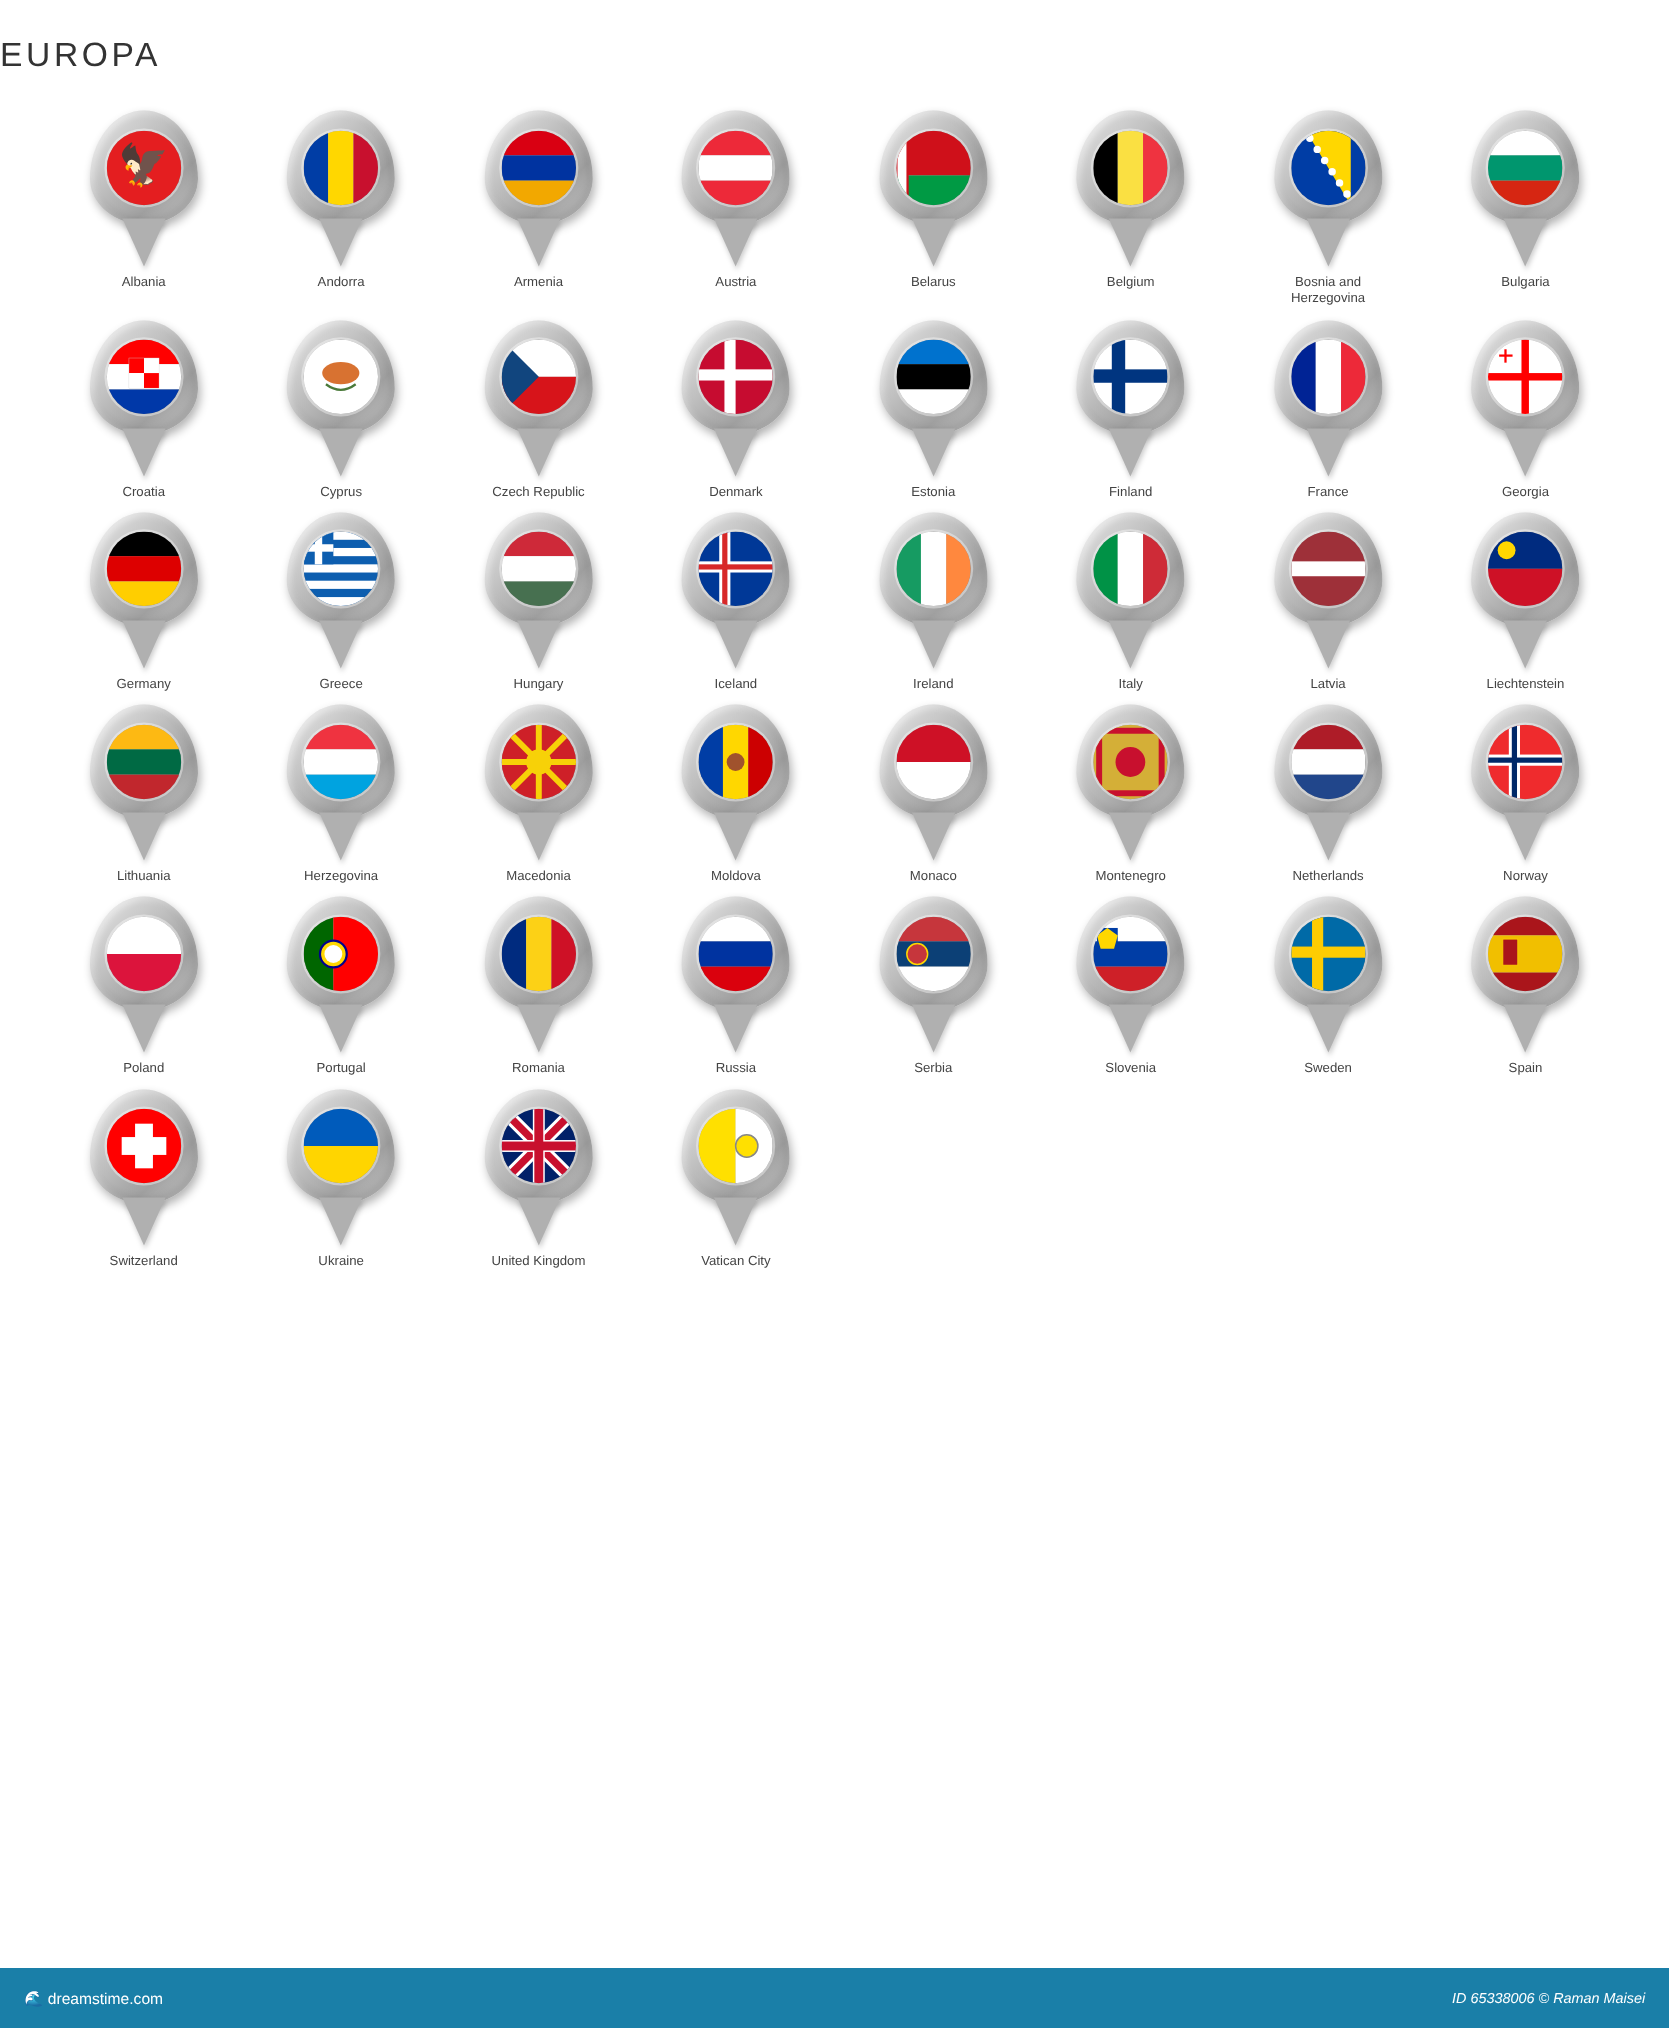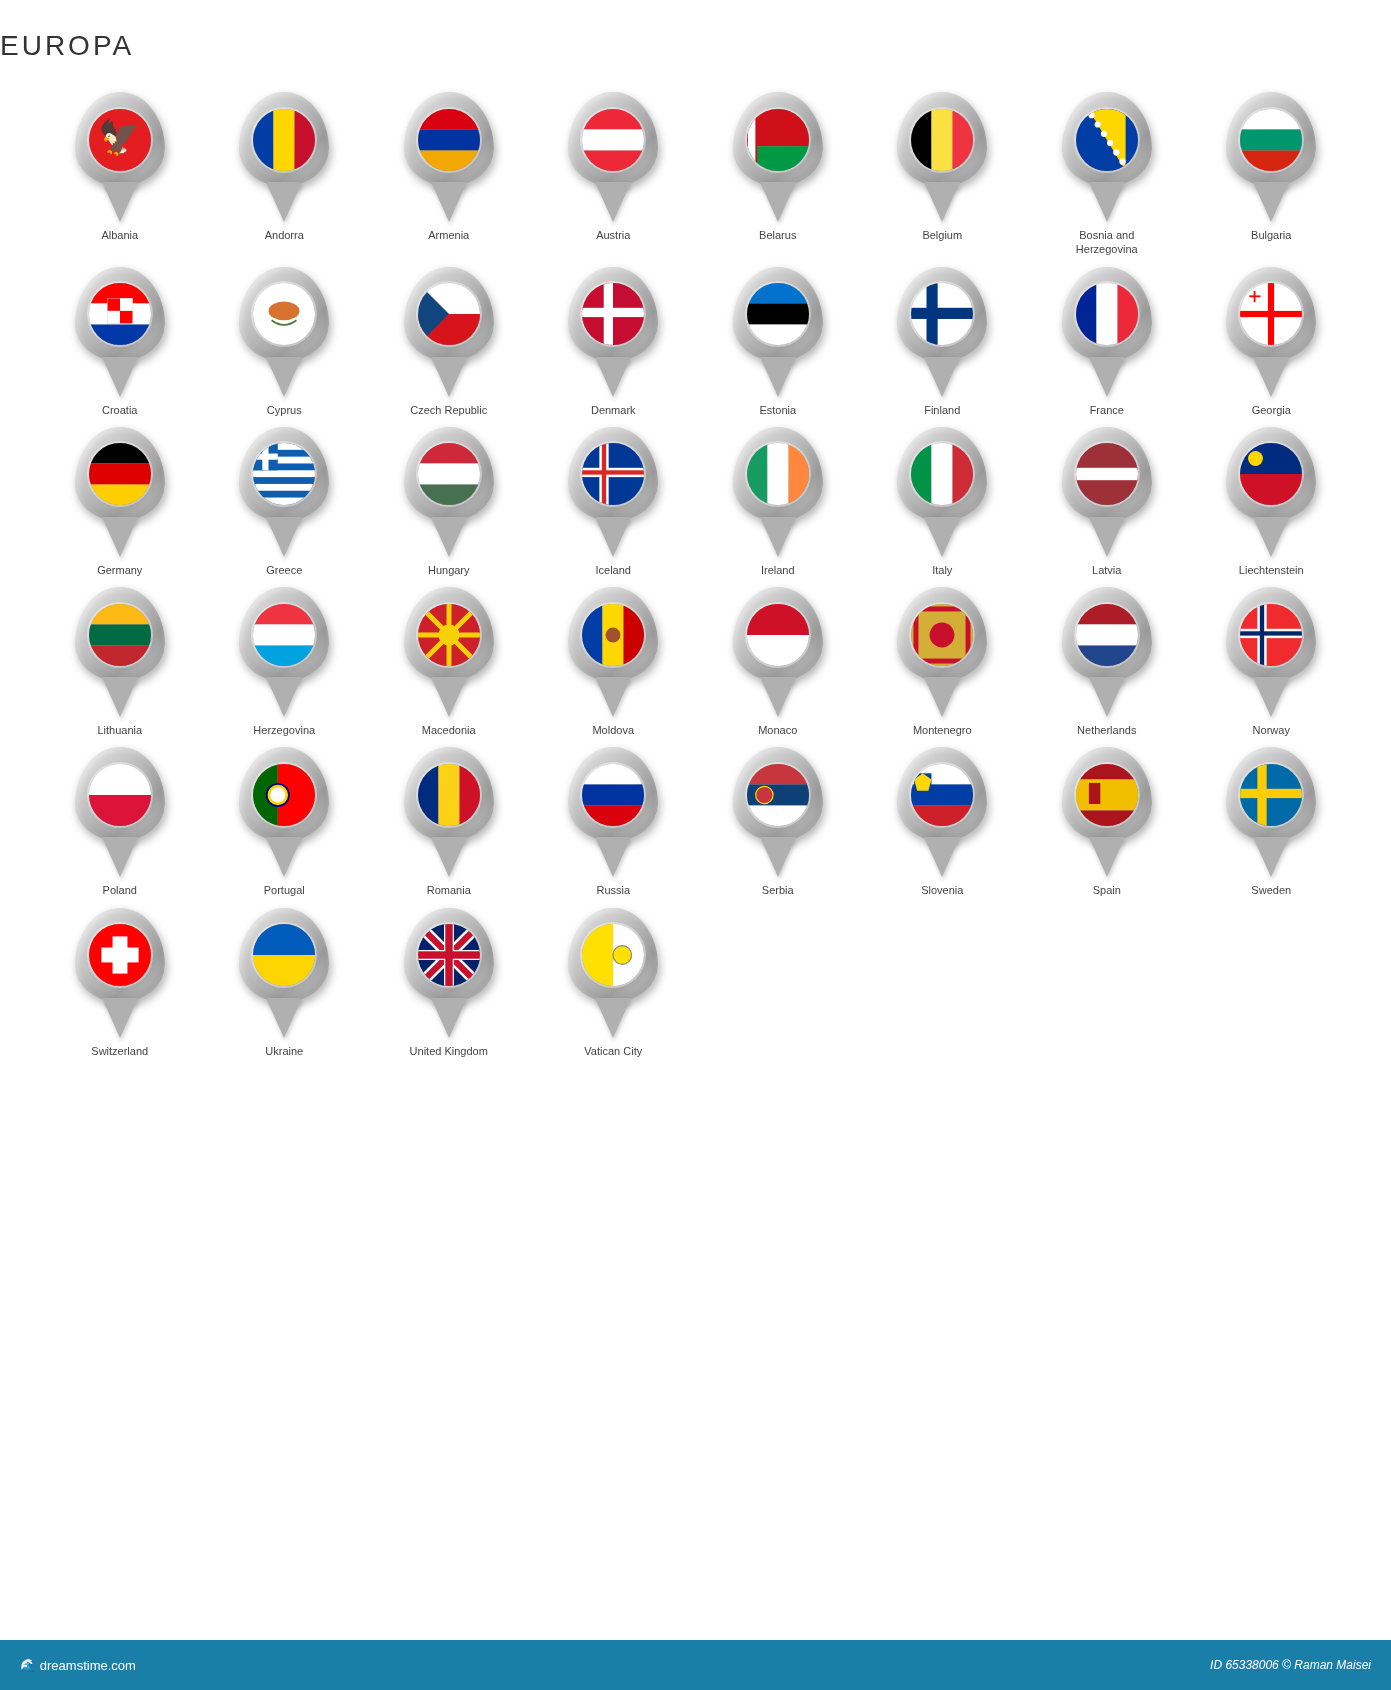--- a/index.html
+++ b/index.html
@@ -704,45 +704,45 @@
       </div>
       <div class="pin-tail"></div>
     </div>
     <div class="country-name">Slovenia</div>
   </div>
     <div class="pin-item">
     <div class="pin">
       <div class="pin-body">
         <div class="flag-circle">
           <svg viewBox="0 0 100 100">
+              <rect width="100" height="100" fill="#006AA7"></rect>
+              <rect x="28" width="15" height="100" fill="#FECC02"></rect>
+              <rect y="40" width="100" height="15" fill="#FECC02"></rect>
+            </svg>
+        </div>
+      </div>
+      <div class="pin-tail"></div>
+    </div>
+    <div class="country-name">Sweden</div>
+  </div>
+    <div class="pin-item">
+    <div class="pin">
+      <div class="pin-body">
+        <div class="flag-circle">
+          <svg viewBox="0 0 100 100">
               <rect width="100" height="25" fill="#AA151B"></rect>
               <rect y="25" width="100" height="50" fill="#F1BF00"></rect>
               <rect y="75" width="100" height="25" fill="#AA151B"></rect>
               <rect x="20" y="30" width="20" height="35" fill="#AA151B" stroke="#FFD700" stroke-width="1"></rect>
             </svg>
         </div>
       </div>
       <div class="pin-tail"></div>
     </div>
     <div class="country-name">Spain</div>
-  </div>
-    <div class="pin-item">
-    <div class="pin">
-      <div class="pin-body">
-        <div class="flag-circle">
-          <svg viewBox="0 0 100 100">
-              <rect width="100" height="100" fill="#006AA7"></rect>
-              <rect x="28" width="15" height="100" fill="#FECC02"></rect>
-              <rect y="40" width="100" height="15" fill="#FECC02"></rect>
-            </svg>
-        </div>
-      </div>
-      <div class="pin-tail"></div>
-    </div>
-    <div class="country-name">Sweden</div>
   </div>
     <div class="pin-item">
     <div class="pin">
       <div class="pin-body">
         <div class="flag-circle">
           <svg viewBox="0 0 100 100">
               <rect width="100" height="100" fill="#FF0000"></rect>
               <rect x="38" y="20" width="24" height="60" fill="#fff"></rect>
               <rect x="20" y="38" width="60" height="24" fill="#fff"></rect>
             </svg>

